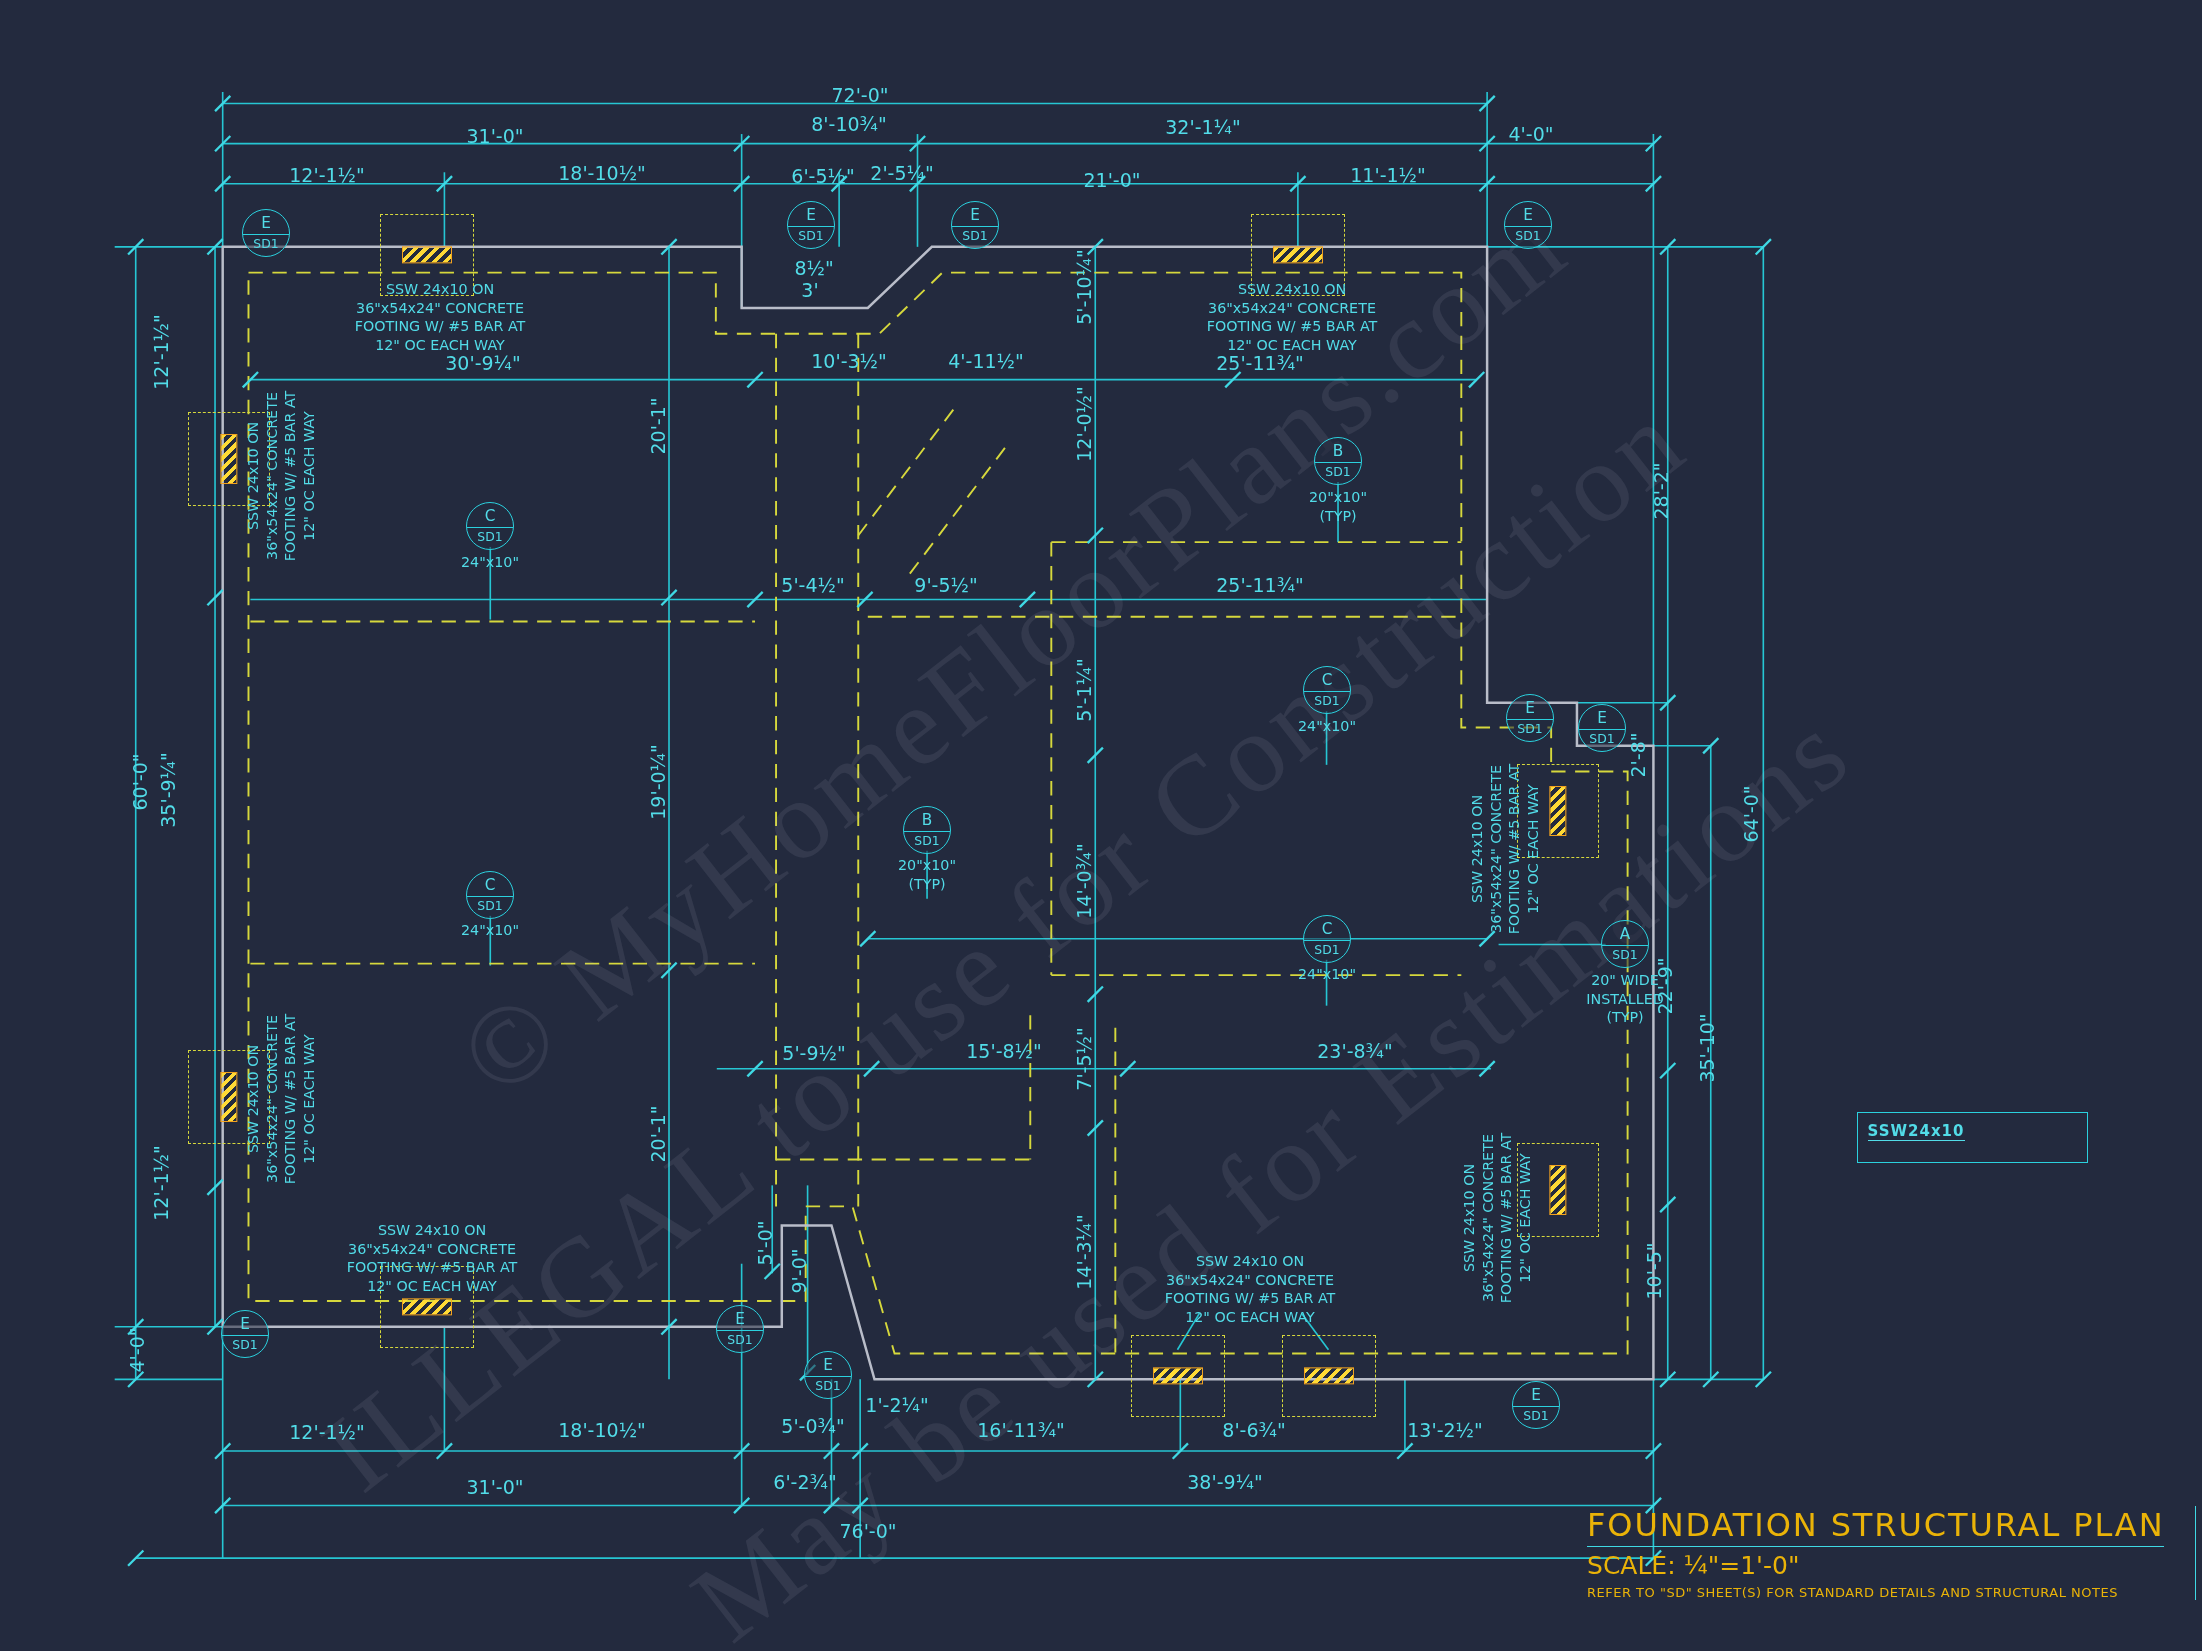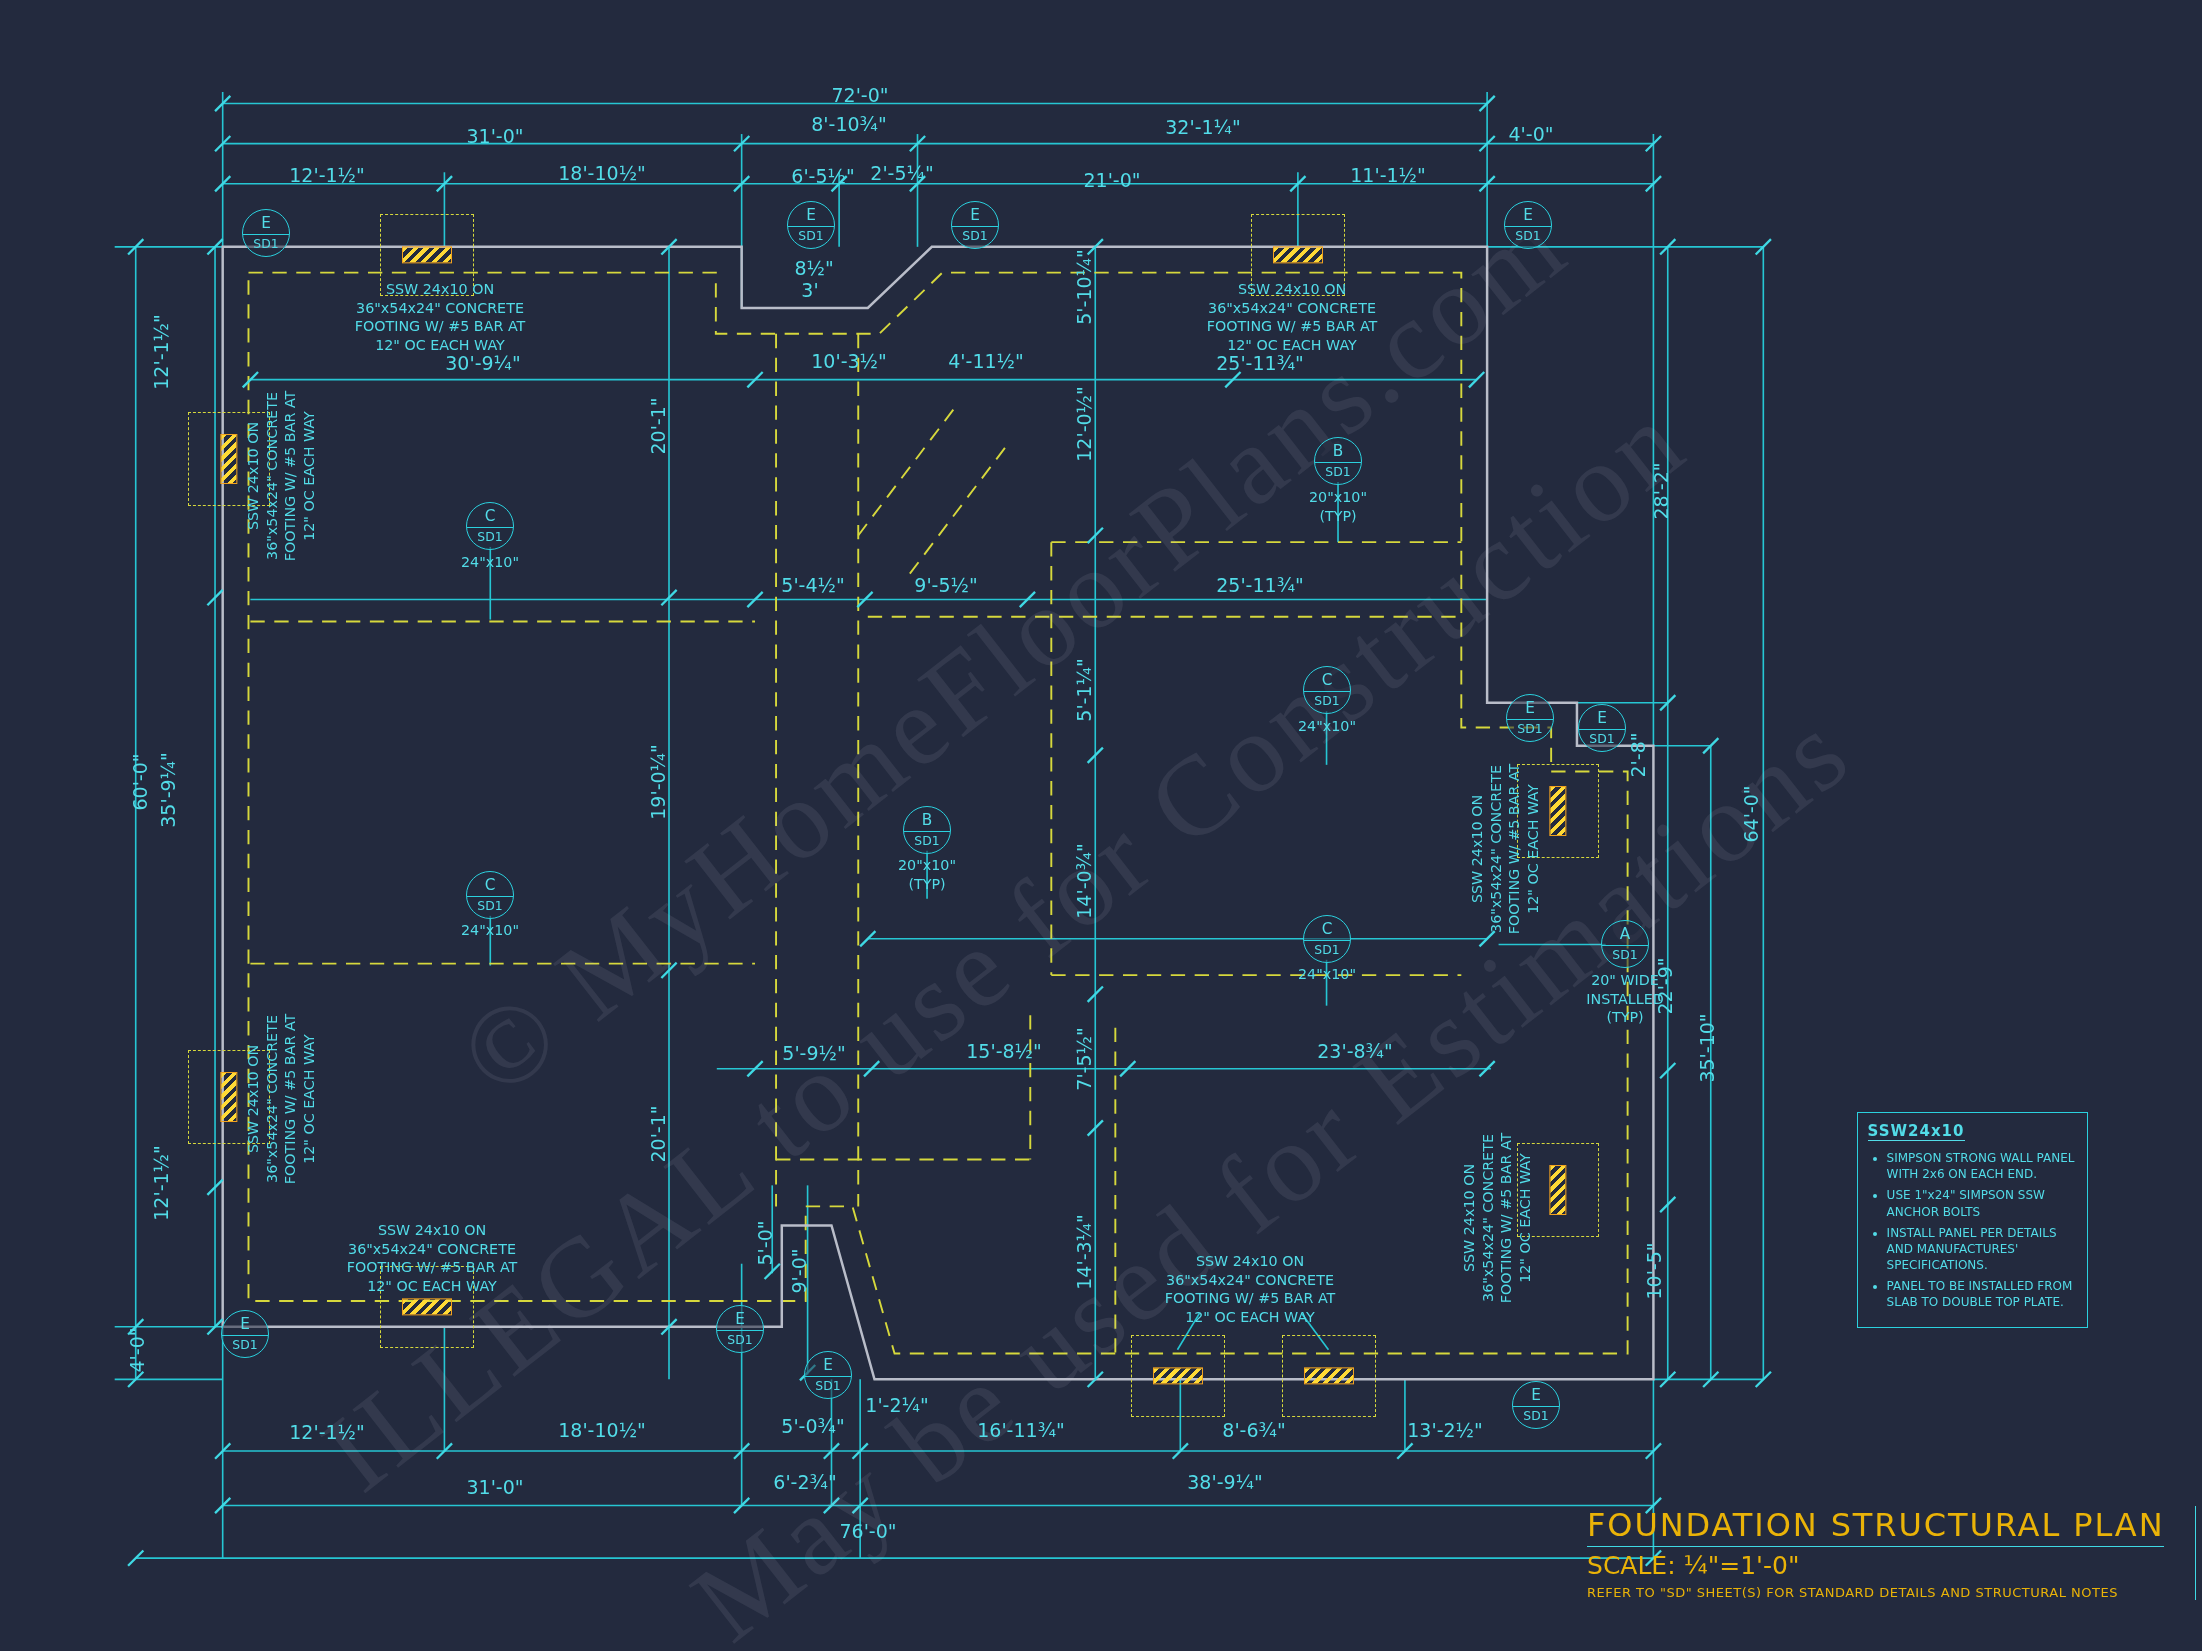--- a/index.html
+++ b/index.html
@@ -190,26 +190,20 @@
         <line x1="1782" y1="1451" x2="1798" y2="1435" class="tk"></line>
         <line x1="1837" y1="266" x2="1853" y2="250" class="tk"></line>
         <line x1="1837" y1="1451" x2="1853" y2="1435" class="tk"></line>
         <line x1="800" y1="1338" x2="816" y2="1322" class="tk"></line>
         <line x1="837" y1="1444" x2="853" y2="1428" class="tk"></line>
       </g>
   </svg>
 
   <div id="notesbox">
     <h3>SSW24x10</h3>
-    <ul id="noteslist">
-        <li>SIMPSON STRONG WALL PANEL WITH 2x6 ON EACH END.</li>
-        <li>USE 1"x24" SIMPSON SSW ANCHOR BOLTS</li>
-        <li>INSTALL PANEL PER DETAILS AND MANUFACTURES' SPECIFICATIONS.</li>
-        <li>PANEL TO BE INSTALLED FROM SLAB TO DOUBLE TOP PLATE.</li>
-      </ul>
   </div>
 
   <div id="titleblock">
     <div class="t">FOUNDATION STRUCTURAL PLAN</div>
     <div class="sc">SCALE: ¼"=1'-0"</div>
     <div class="rn">REFER TO "SD" SHEET(S) FOR STANDARD DETAILS AND STRUCTURAL NOTES</div>
   </div>
 
 <div class="dim" style="left: 860px; top: 95px; position: absolute;">72'-0"</div>
     <div class="dim" style="left: 495px; top: 136px; position: absolute;">31'-0"</div>

